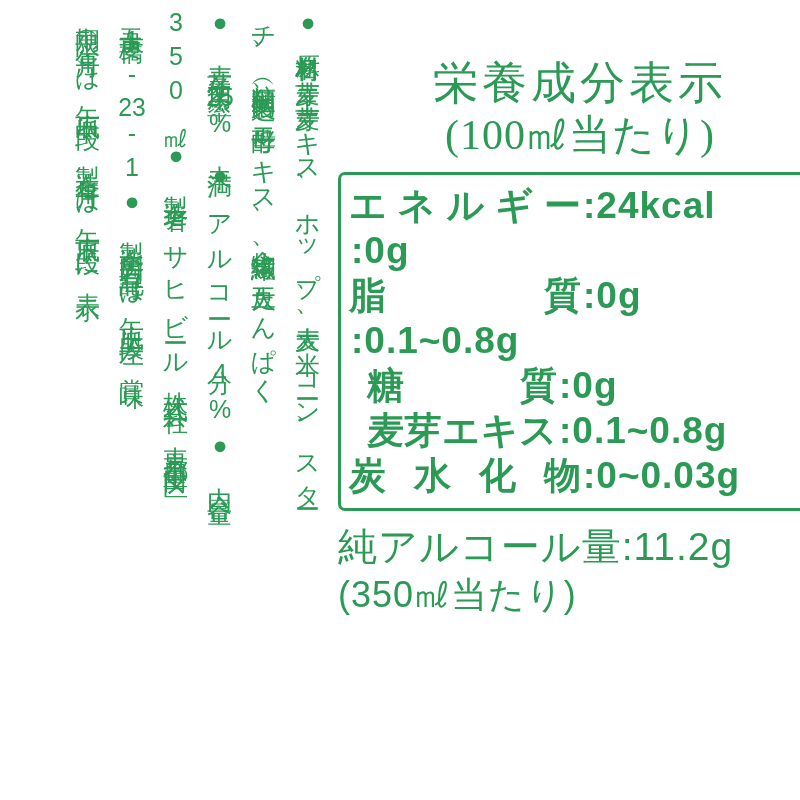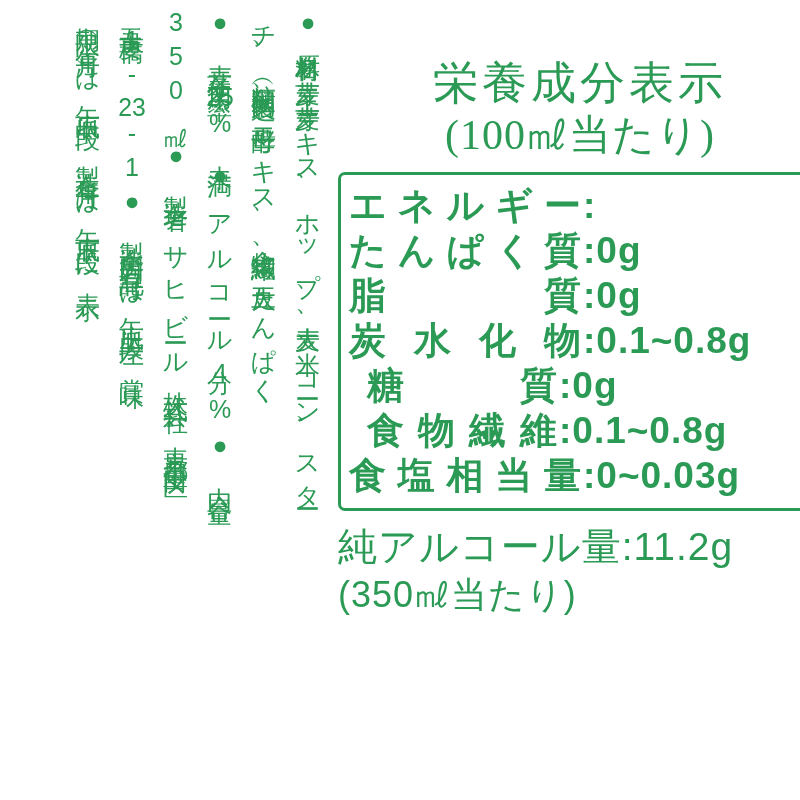--- a/index.html
+++ b/index.html
@@ -68,47 +68,46 @@
     <div class="vcol"><span>期限</span><span class="rot">（</span><span>年月</span><span class="rot">）</span><span>は缶底中段、製造年月は缶底下段に表示</span></div>
   </div>
 
 <div class="right-panel">
   <div class="nutri-title">栄養成分表示</div>
   <div class="nutri-subtitle">(100㎖当たり)</div>
   <div class="nutri-table">
       <div class="trow">
         <span class="tlabel">エネルギー</span>
         <span class="tcolon">:</span>
+        <span class="tval">24kcal</span>
       </div>
       <div class="trow">
-        <span class="tlabel">たんぱく質</span>
         <span class="tcolon">:</span>
         <span class="tval">0g</span>
       </div>
       <div class="trow">
         <span class="tlabel">脂質</span>
         <span class="tcolon">:</span>
         <span class="tval">0g</span>
       </div>
       <div class="trow">
-        <span class="tlabel">炭水化物</span>
         <span class="tcolon">:</span>
         <span class="tval">0.1~0.8g</span>
       </div>
       <div class="trow indent">
         <span class="tlabel">糖質</span>
         <span class="tcolon">:</span>
         <span class="tval">0g</span>
       </div>
       <div class="trow indent">
-        <span class="tlabel">食物繊維</span>
+        <span class="tlabel">麦芽エキス</span>
         <span class="tcolon">:</span>
         <span class="tval">0.1~0.8g</span>
       </div>
       <div class="trow">
-        <span class="tlabel">食塩相当量</span>
+        <span class="tlabel">炭水化物</span>
         <span class="tcolon">:</span>
         <span class="tval">0~0.03g</span>
       </div>
     </div>
   <div class="alcohol-line1">純アルコール量:11.2g</div>
   <div class="alcohol-line2">(350㎖当たり)</div>
 </div>
 
 </body></html>

